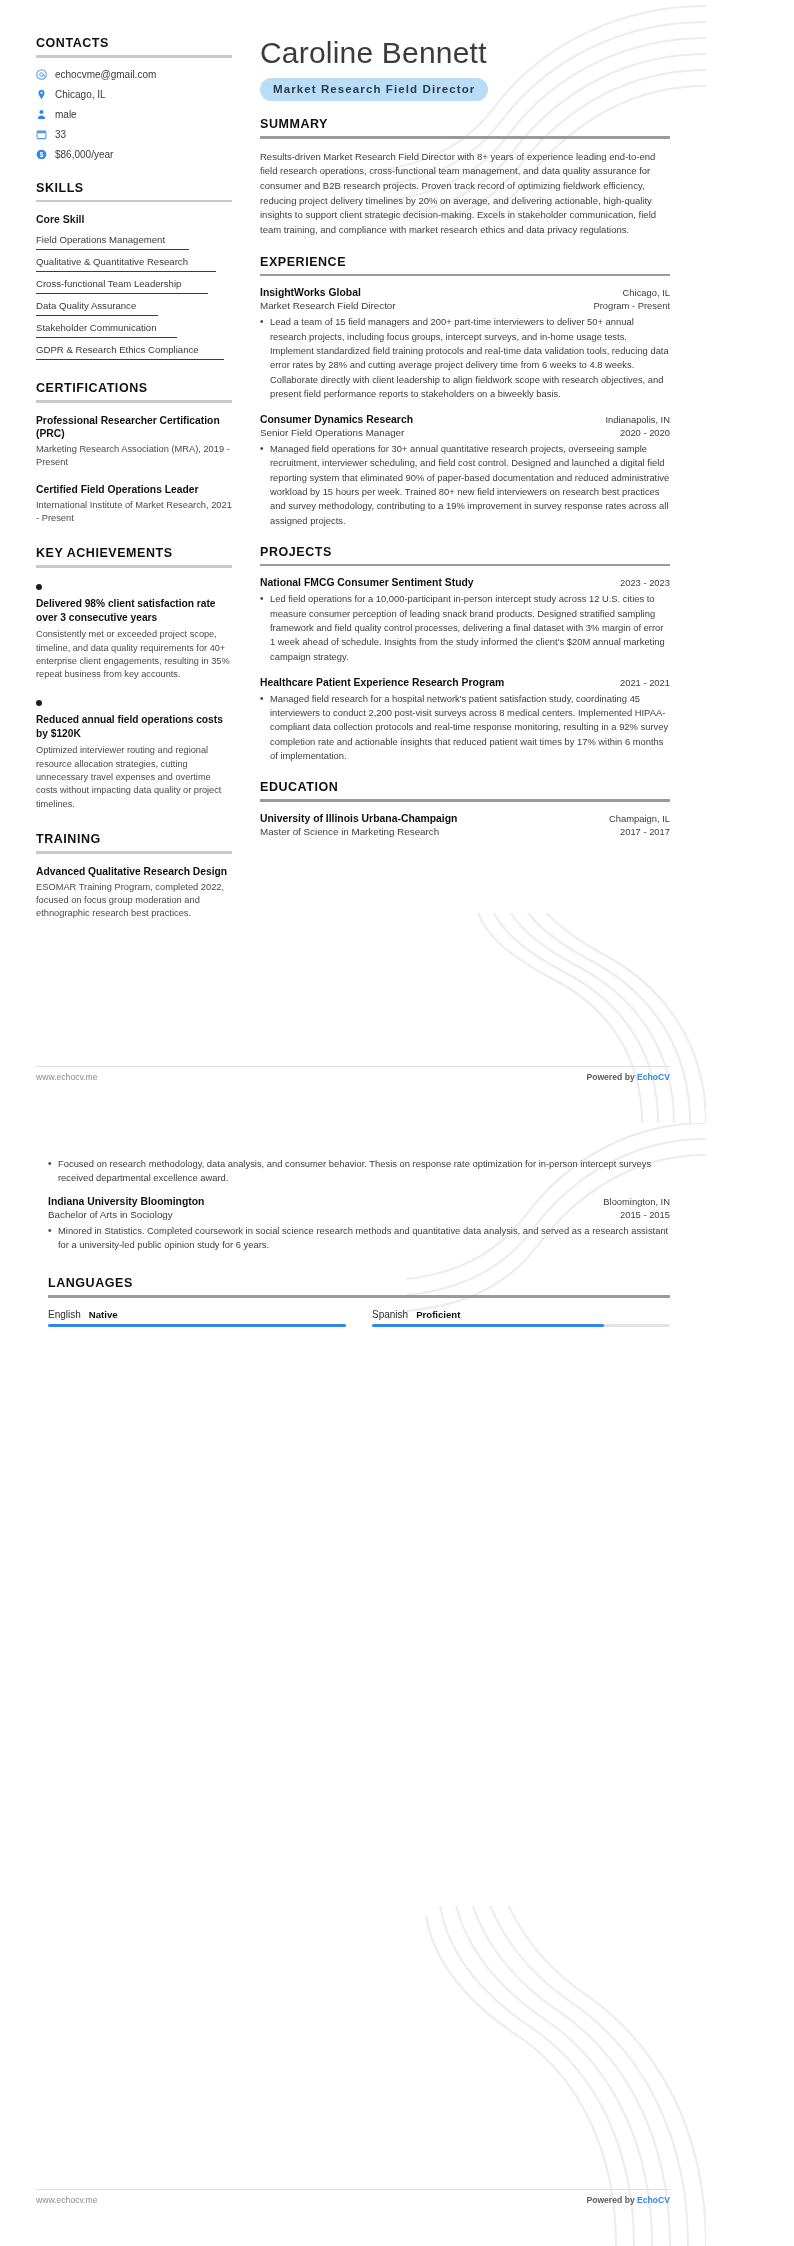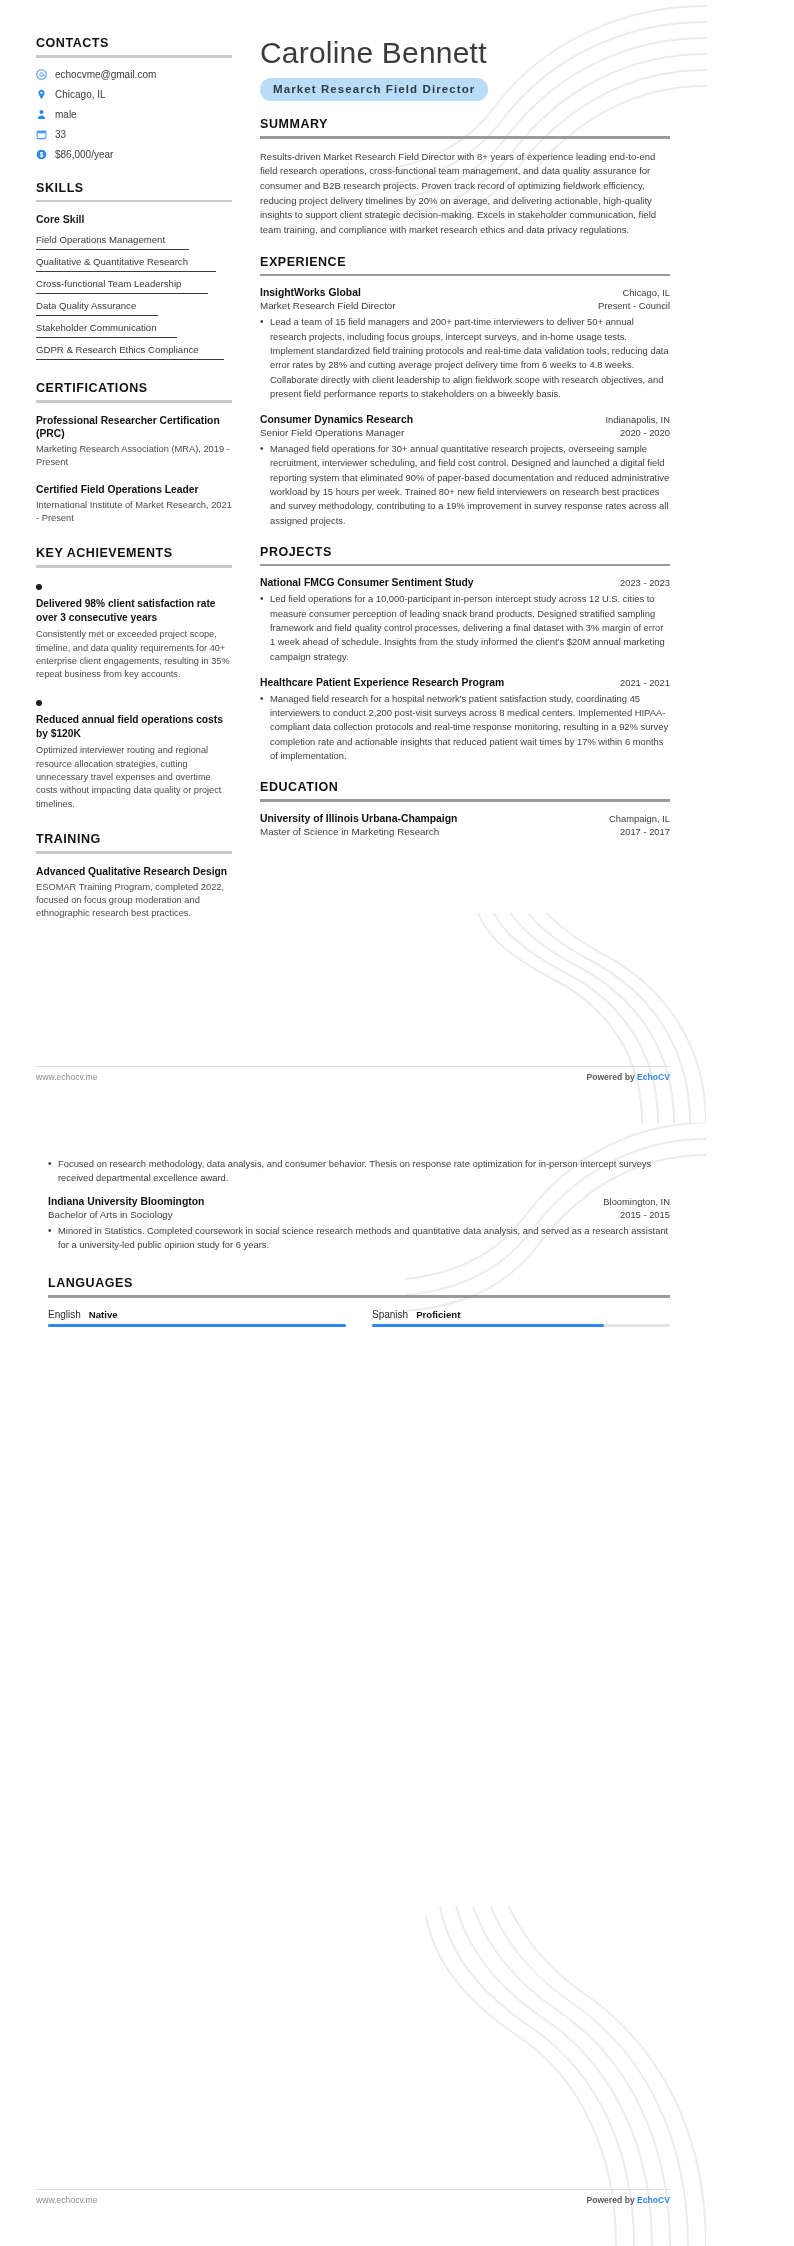--- a/index.html
+++ b/index.html
@@ -452,21 +452,21 @@
           <div class="sec-title">EXPERIENCE</div>
           <div class="sec-rule dark"></div>
 
           <div class="entry">
             <div class="entry-hdr">
               <span class="entry-org">InsightWorks Global</span>
               <span class="entry-loc">Chicago, IL</span>
             </div>
             <div class="entry-sub">
               <span class="entry-role">Market Research Field Director</span>
-              <span class="entry-dates">Present - Council</span>
+              <span class="entry-dates">Program - Present</span>
             </div>
             <ul class="bullets">
               <li>Lead a team of 15 field managers and 200+ part-time interviewers to deliver 50+ annual research projects, including focus groups, intercept surveys, and in-home usage tests. Implement standardized field training protocols and real-time data validation tools, reducing data error rates by 28% and cutting average project delivery time from 6 weeks to 4.8 weeks. Collaborate directly with client leadership to align fieldwork scope with research objectives, and present field performance reports to stakeholders on a biweekly basis.</li>
             </ul>
           </div>
 
           <div class="entry">
             <div class="entry-hdr">
               <span class="entry-org">Consumer Dynamics Research</span>
               <span class="entry-loc">Indianapolis, IN</span>

